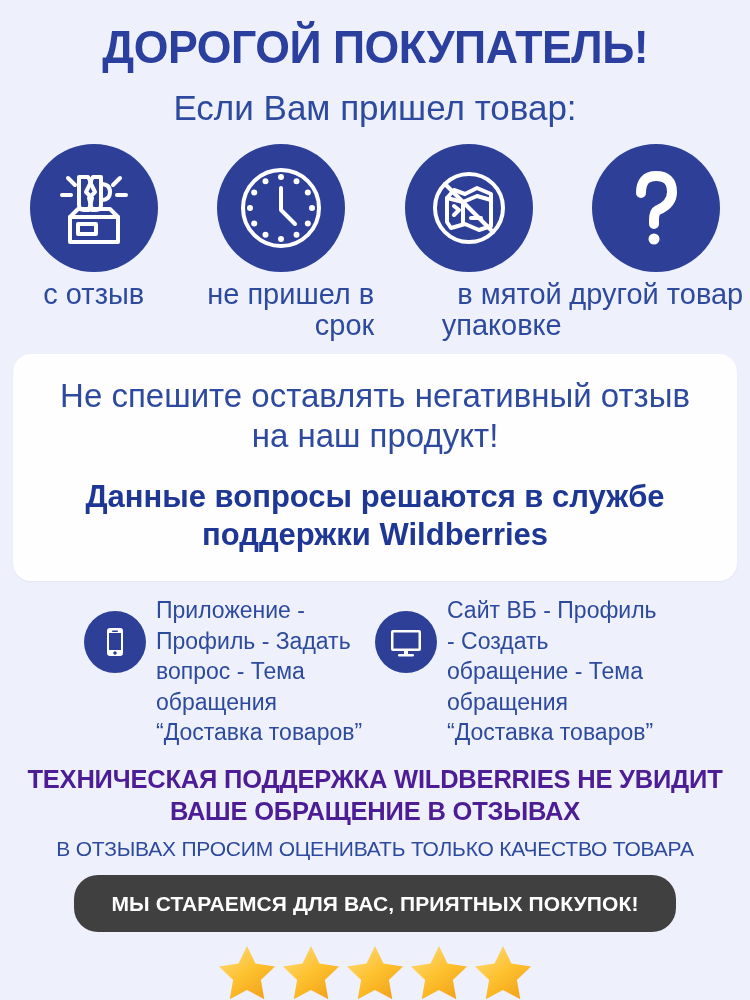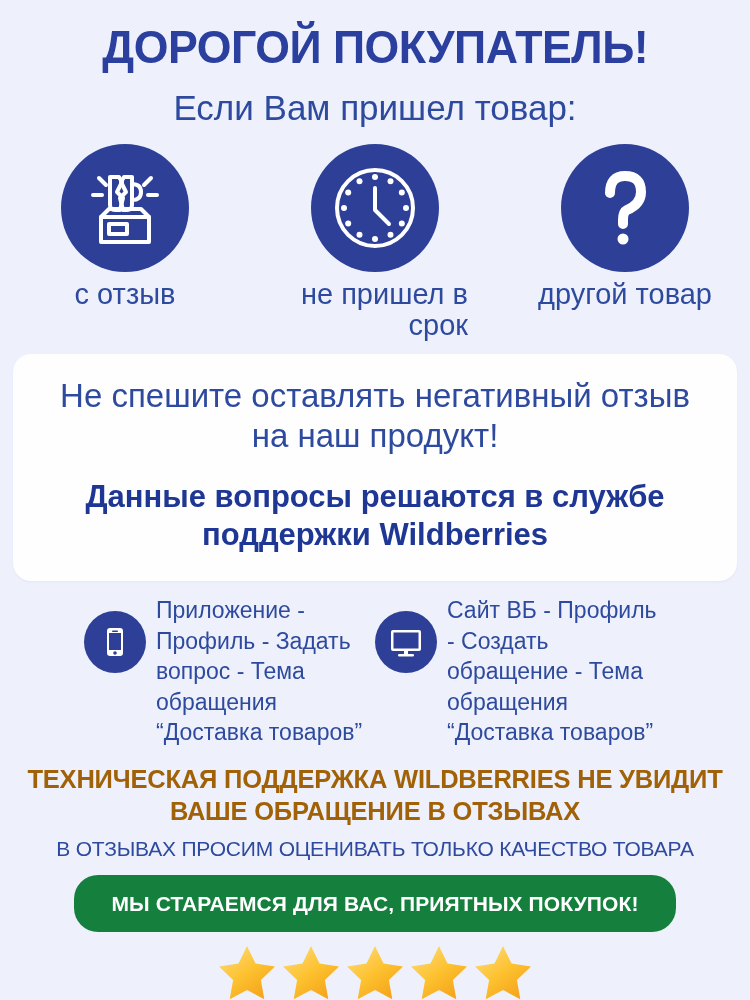--- a/index.html
+++ b/index.html
@@ -117,21 +117,21 @@
     color:#2e4a9e;
     font-weight:400;
   }
 
   
   .notice-bold {
     margin-top:16px;
     width:700px;
     font-size:25.5px;
     line-height:1.24;
-    color:#a16207;
+    color:#4c1d95;
     font-weight:bold;
     text-align:center;
     letter-spacing:-0.2px;
   }
   .notice-light {
     margin-top:9px;
     width:740px;
     font-size:21px;
     line-height:1.2;
     color:#2e4a9e;
@@ -139,21 +139,21 @@
     text-align:center;
     letter-spacing:-0.2px;
   }
 
   
   .cta {
     margin-top:14px;
     width:602px; height:59px;
     border:none;
     border-radius:24px;
-    background:#15803d;
+    background:#404040;
     color:#ffffff;
     font-family:"Liberation Sans", sans-serif;
     font-size:21px;
     font-weight:bold;
     letter-spacing:0.1px;
     cursor:pointer;
     display:flex; align-items:center; justify-content:center;
   }
 
   
@@ -216,20 +216,34 @@
             <circle cx="17" cy="48" r="3"></circle>
             <circle cx="21.2" cy="32.5" r="3"></circle>
             <circle cx="32.5" cy="21.2" r="3"></circle>
           </g>
           <path d="M48 28 L48 50 L62 64"></path>
         </svg>
       </div>
       <div class="icon-label">не пришел в срок</div>
     </div>
 
+    <div class="icon-col">
+      <div class="circle">
+        <svg width="96" height="96" viewBox="0 0 96 96" fill="none" stroke="#ffffff" stroke-width="4" stroke-linecap="round" stroke-linejoin="round">
+          <path d="M26 38 L33 30 L44 34 L56 28 L70 34 L70 66 L58 70 L44 64 L30 68 L26 62 Z"></path>
+          <path d="M26 38 L42 42 L56 36 L70 40"></path>
+          <path d="M42 42 L42 64"></path>
+          <path d="M33 46 L38 50 L33 55"></path>
+          <path d="M50 58 L60 58"></path>
+          <circle cx="48" cy="48" r="34"></circle>
+          <line x1="24" y1="24" x2="72" y2="72"></line>
+        </svg>
+      </div>
+      <div class="icon-label">в мятой упаковке</div>
+    </div>
 
     <div class="icon-col">
       <div class="circle">
         <svg width="96" height="96" viewBox="0 0 96 96" fill="none" stroke="#ffffff" stroke-width="10" stroke-linecap="round" stroke-linejoin="round">
           <path d="M33 33 Q33 16 48 16 Q64 16 64 32 Q64 44 50 50 Q46 52 46 60 L46 64"></path>
           <circle cx="46" cy="79" r="5.5" fill="#ffffff" stroke="none"></circle>
         </svg>
       </div>
       <div class="icon-label">другой товар</div>
     </div>

